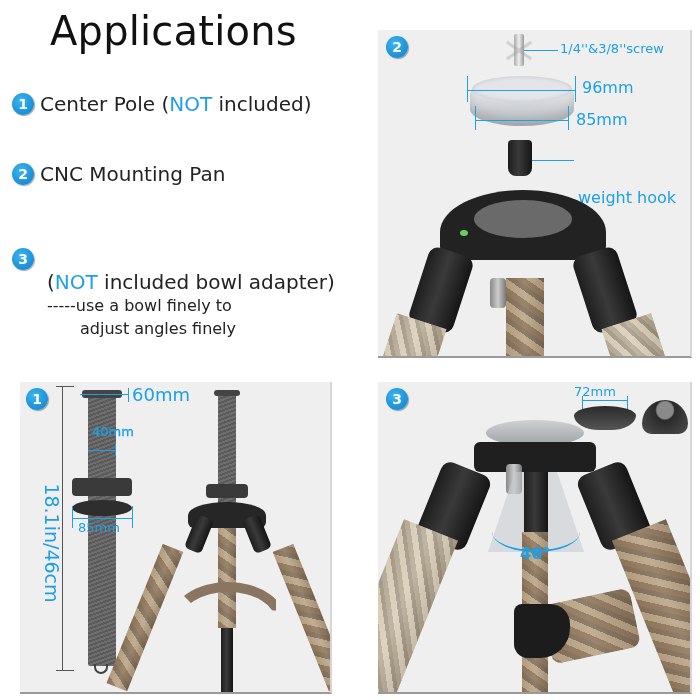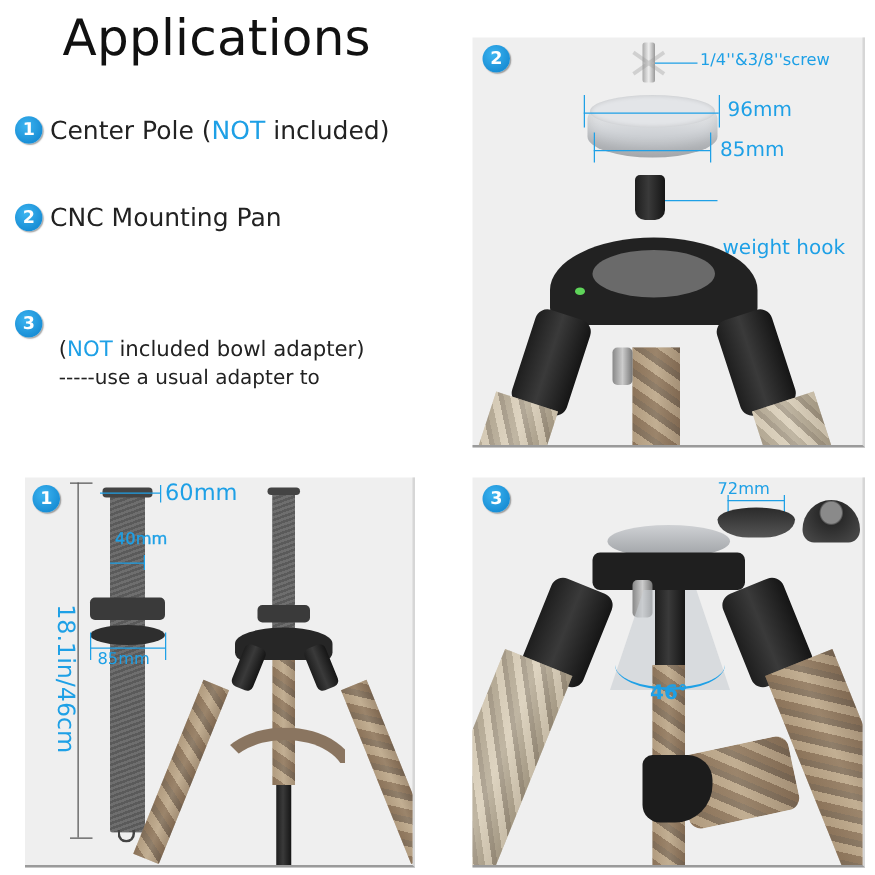--- a/index.html
+++ b/index.html
@@ -12,21 +12,21 @@
     .feature .row { display: flex; align-items: center; }
     .num-badge {
       width: 22px; height: 22px; border-radius: 50%;
       background: radial-gradient(circle at 40% 35%, #3cb4f0, #1a8fd6 70%);
       box-shadow: 1px 1px 1px rgba(0,0,0,0.35);
       color: #fff; font-weight: bold; font-size: 14px;
       display: flex; align-items: center; justify-content: center; flex: 0 0 22px;
       font-family: "DejaVu Sans", sans-serif;
     }
     .feature .head { font-size: 20px; margin-left: 6px; color: #222; white-space: nowrap; }
-    .feature .head2 { font-size: 17px; margin-left: 35px; color: #222; white-space: nowrap; }
+    .feature .head2 { font-size: 20px; margin-left: 35px; color: #222; white-space: nowrap; }
     .feature .sub { font-size: 16px; margin-left: 35px; color: #222; white-space: nowrap; }
     .feature .sub2 { font-size: 16px; margin-left: 68px; color: #222; white-space: nowrap; }
     .blue { color: #1ea0e6; }
 
     .panel {
       position: absolute; background: #efefef;
       border-right: 2px solid #d6d6d6; border-bottom: 2px solid #9a9a9a;
       overflow: hidden;
     }
     .panel .badge { position: absolute; left: 8px; top: 6px; }
@@ -65,21 +65,22 @@
     <span class="num-badge">2</span>
     <span class="head">CNC Mounting Pan</span>
   </div>
 </div>
 
 <div class="feature" style="top:248px;">
   <div class="row">
     <span class="num-badge">3</span>
   </div>
   <div class="head2"><span>(</span><span class="blue">NOT</span><span> included bowl adapter)</span></div>
-  <div class="sub" style="margin-top:2px;">-----use a usual adapter to</div>
+  <div class="sub" style="margin-top:2px;">-----use a bowl finely to</div>
+  <div class="sub2" style="margin-top:4px;">adjust angles finely</div>
 </div>
 
 <div class="panel" style="left:378px; top:30px; width:314px; height:328px;">
   <span class="num-badge badge">2</span>
 
   <div style="position:absolute; left:136px; top:4px; width:10px; height:32px; background:linear-gradient(90deg,#aaa,#eee,#999); border-radius:2px;"></div>
   <div style="position:absolute; left:126px; top:10px; width:30px; height:20px; opacity:0.35;">
     <div style="position:absolute; left:0; top:9px; width:30px; height:3px; background:#999; transform:rotate(35deg);"></div>
     <div style="position:absolute; left:0; top:9px; width:30px; height:3px; background:#999; transform:rotate(-35deg);"></div>
   </div>

